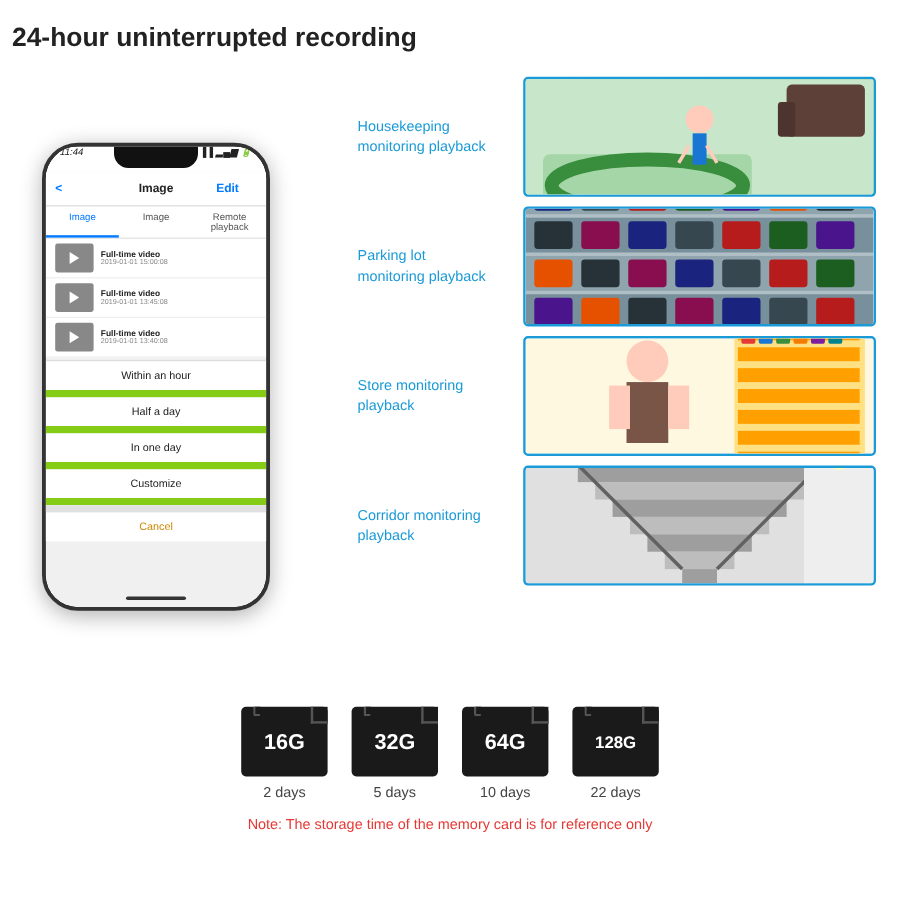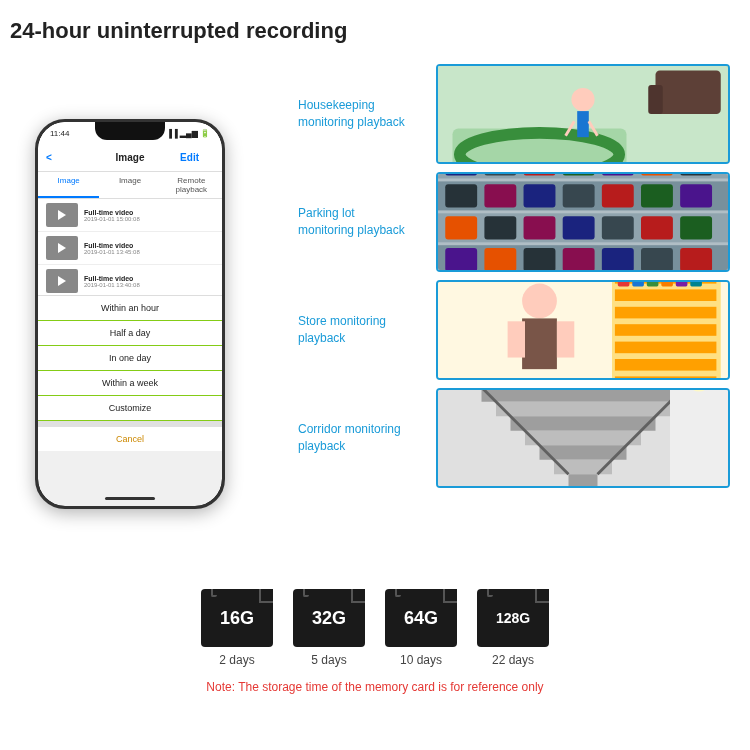--- a/index.html
+++ b/index.html
@@ -66,25 +66,26 @@
       background: #f0f0f0;
       border-radius: 27px;
       overflow: hidden;
       position: relative;
     }
 
     .phone-status-bar {
       background: #fff;
       height: 22px;
       display: flex;
-      align-items: center;
+      align-items: flex-start;
       justify-content: space-between;
       padding: 0 12px;
       font-size: 8px;
       color: #222;
+      font-style: italic;
     }
 
     .phone-nav-bar {
       background: #fff;
       height: 28px;
       display: flex;
       align-items: center;
       justify-content: center;
       border-bottom: 1px solid #ddd;
       font-size: 10px;
@@ -181,21 +182,21 @@
       background: #fff;
       border-top: 1px solid #ddd;
       z-index: 5;
     }
 
     .phone-dropdown-item {
       text-align: center;
       padding: 7px 0;
       font-size: 9px;
       color: #222;
-      border-bottom: 1px solid #84cc16;
+      border-bottom: 6px solid #84cc16;
     }
 
     .phone-dropdown-cancel {
       text-align: center;
       padding: 7px 0;
       font-size: 9px;
       color: #cc8800;
       background: #fff;
       border-top: 6px solid #e0e0e0;
     }
@@ -388,21 +389,20 @@
               <div class="phone-video-title">Full-time video</div>
               <div class="phone-video-date">2019-01-01 13:40:08</div>
             </div>
           </div>
         </div>
 
         <div class="phone-dropdown">
           <div class="phone-dropdown-item">Within an hour</div>
           <div class="phone-dropdown-item">Half a day</div>
           <div class="phone-dropdown-item">In one day</div>
-          <div class="phone-dropdown-item">Within a week</div>
           <div class="phone-dropdown-item">Customize</div>
           <div class="phone-dropdown-cancel">Cancel</div>
         </div>
 
         <div class="phone-bottom-bar"></div>
       </div>
     </div>
   </div>
 
   <div class="right-panel">

